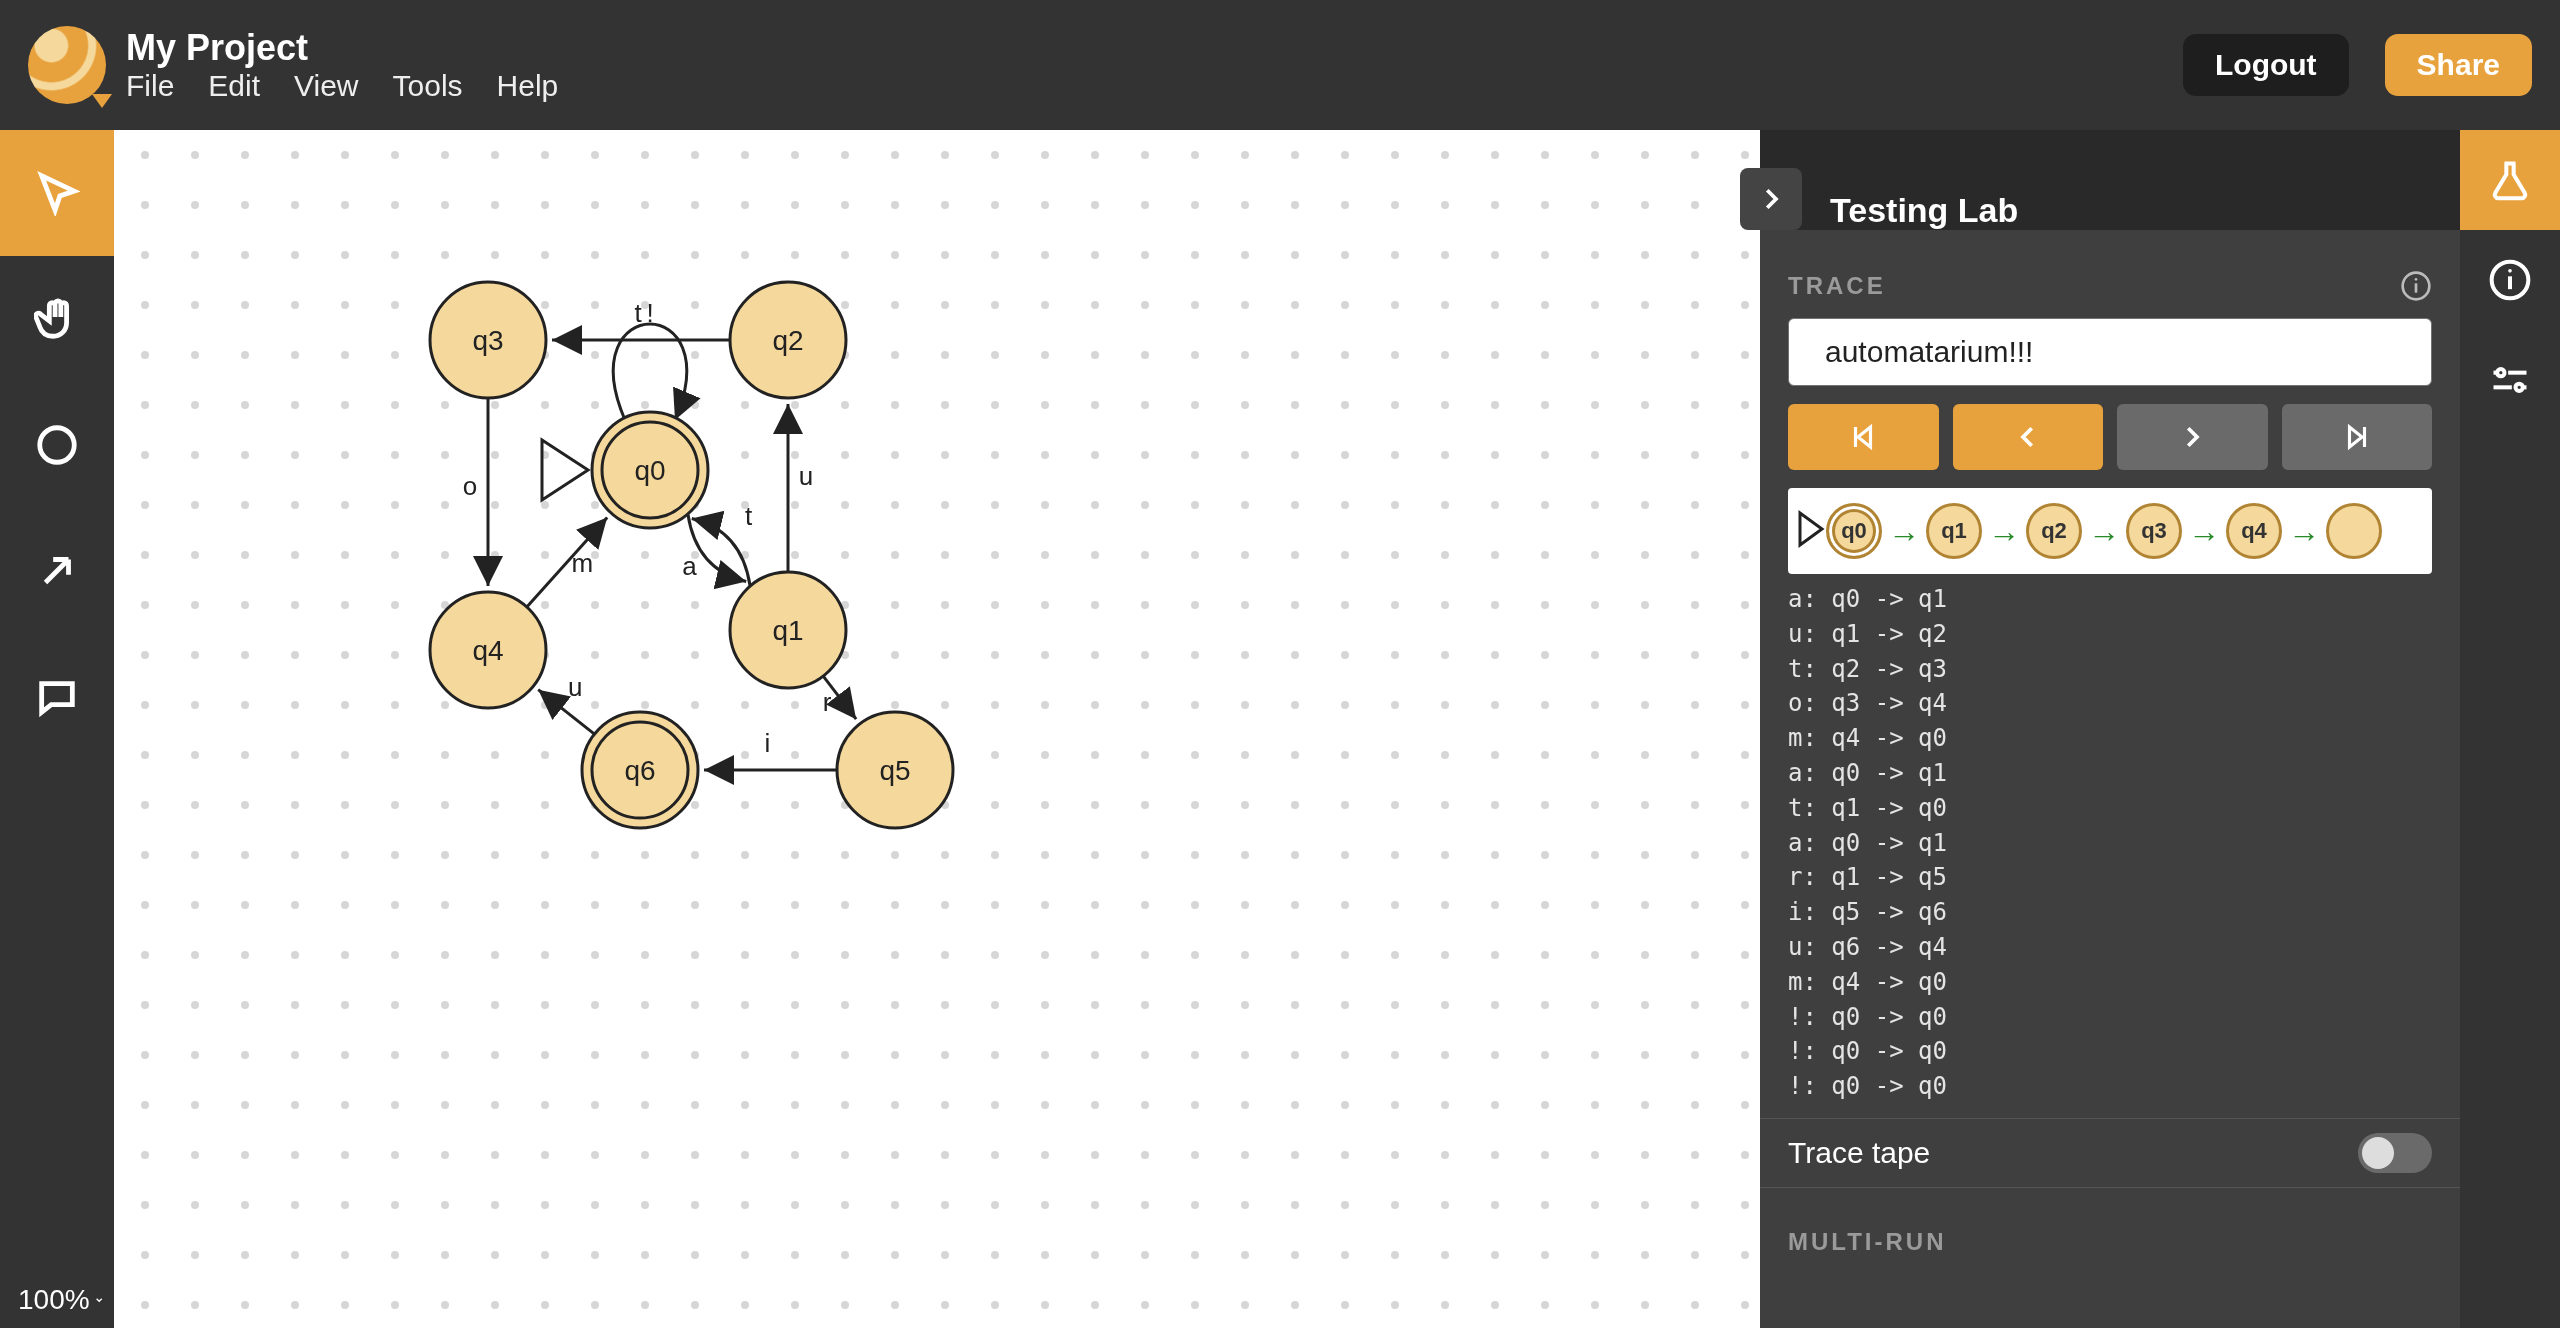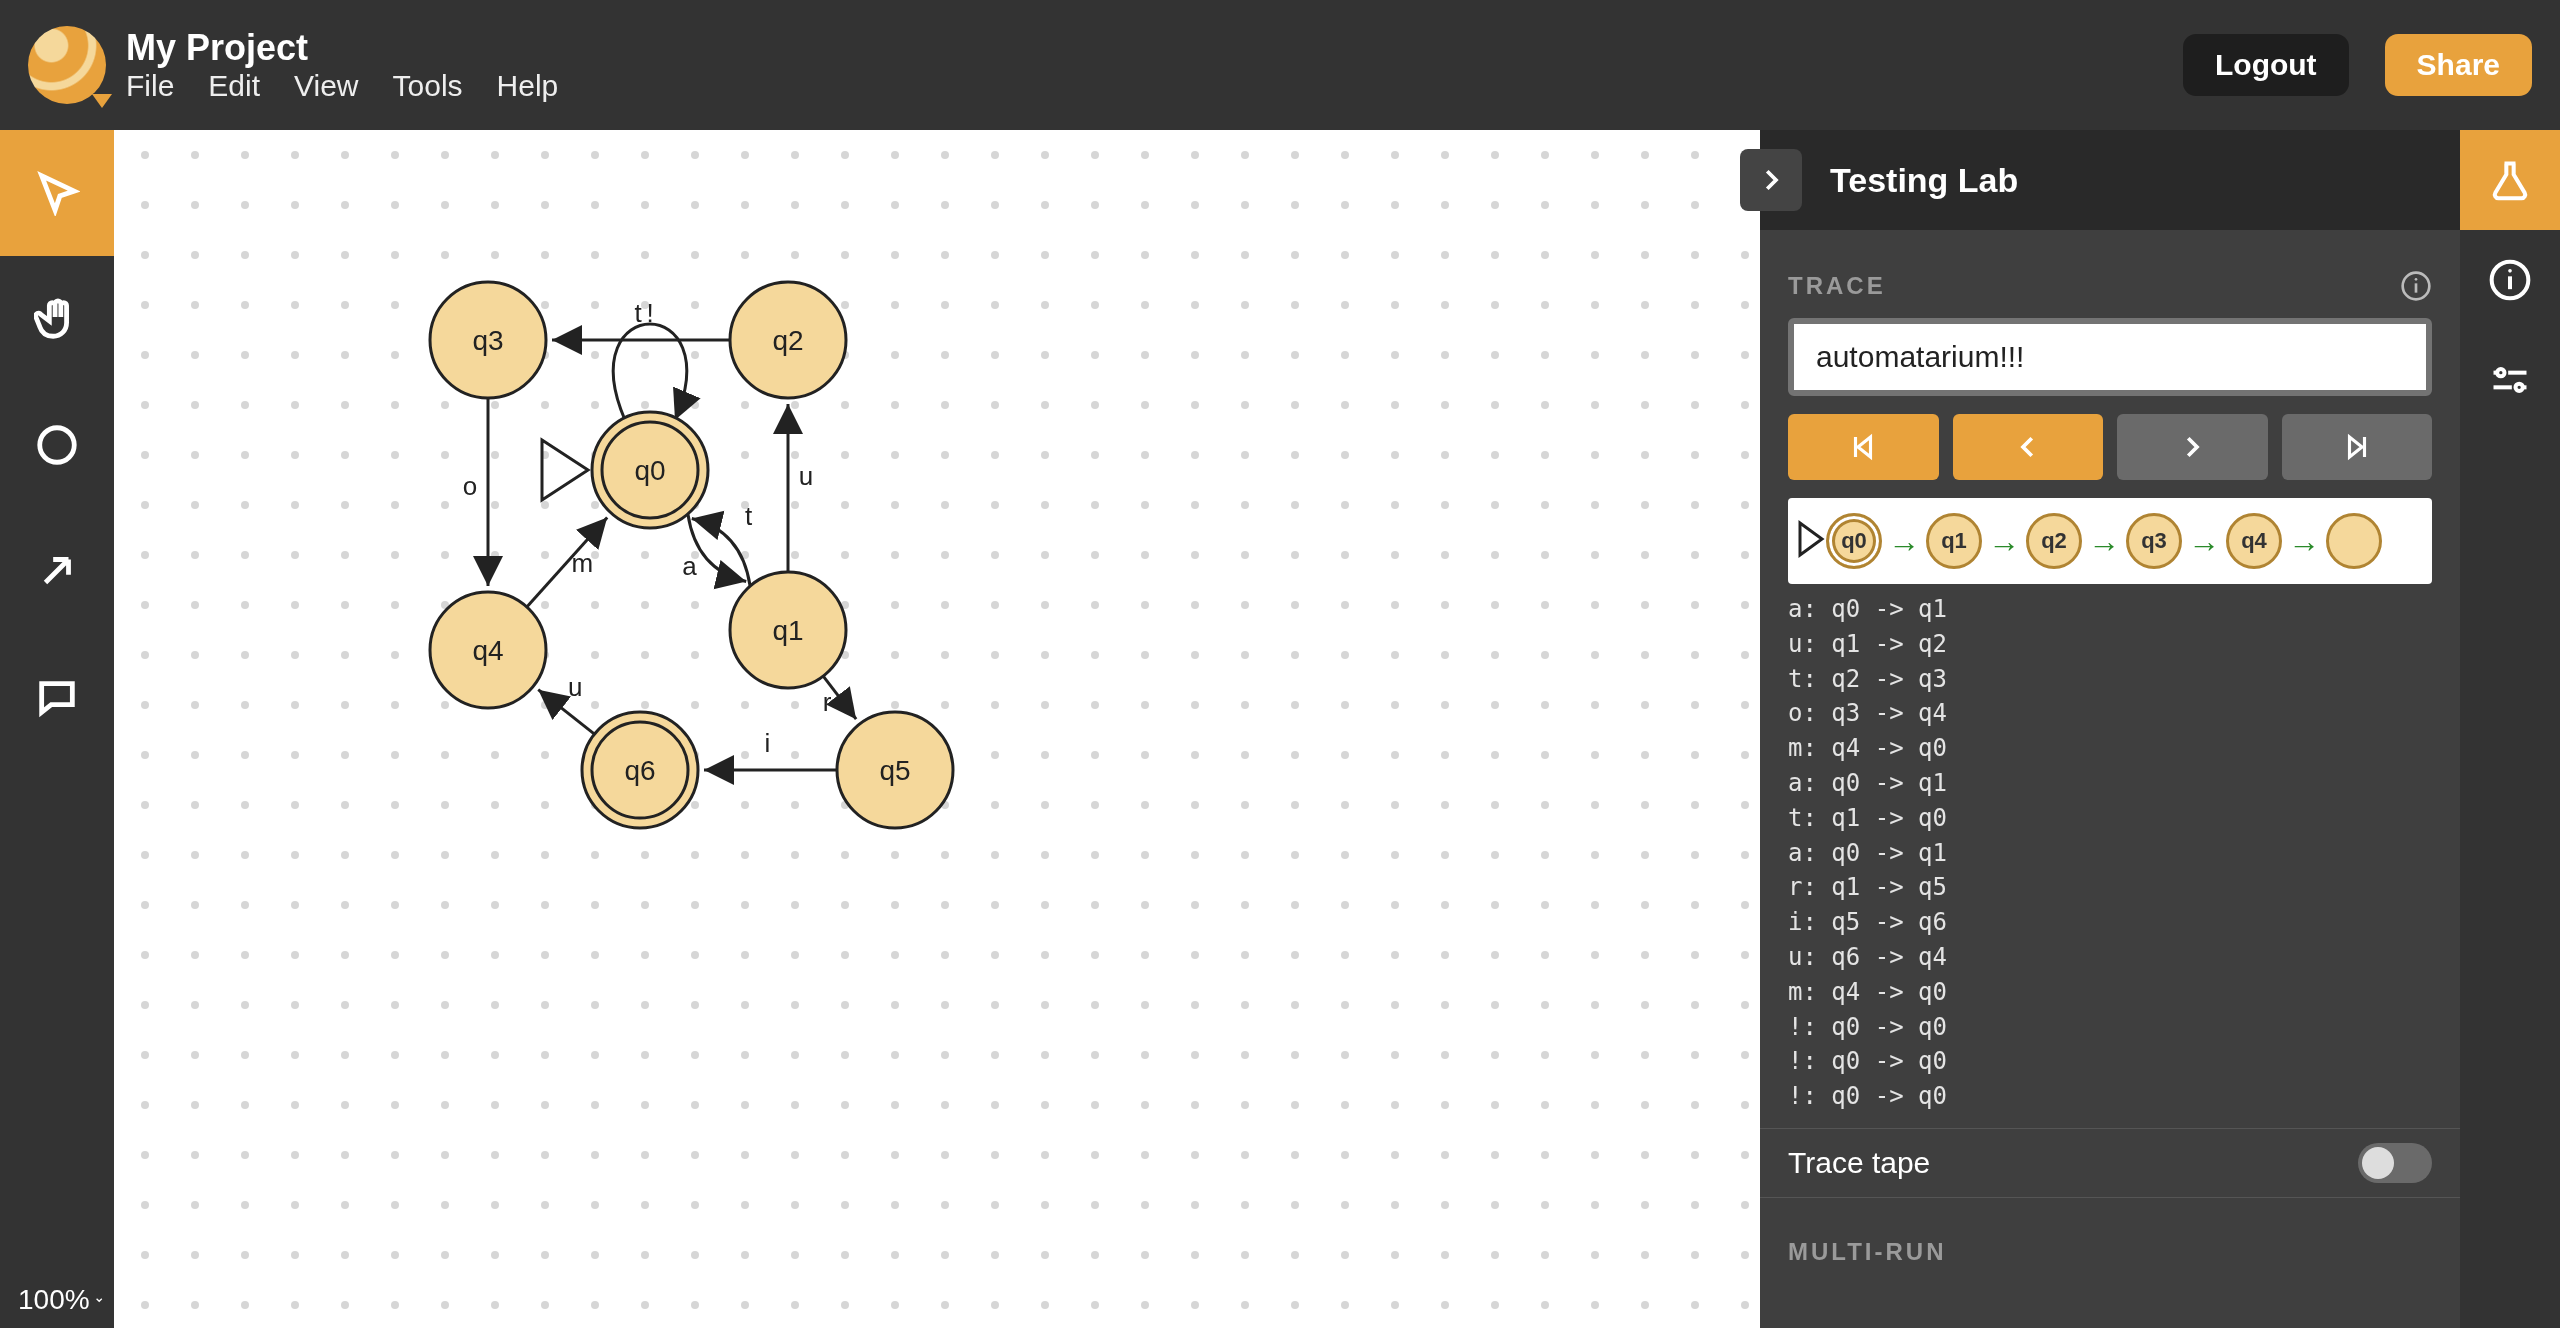--- a/index.html
+++ b/index.html
@@ -29,27 +29,27 @@
   .tool { width: 126px; height: 126px; display: flex; align-items: center; justify-content: center; cursor: pointer; color: #fff; }
   .tool.active { background: #e8a23d; }
   .tool svg { width: 46px; height: 46px; stroke: currentColor; fill: none; stroke-width: 2.5; }
   .zoom { margin-top: auto; width: 100%; text-align: left; padding: 12px 10px 12px 18px; font-size: 28px; color: #fff; display:flex; align-items:center; gap:4px;}
 
   
   .canvas { flex: 1; background: #fff; position: relative; overflow: hidden; }
 
   
   .panel { width: 700px; background: #3f3f3f; display: flex; flex-direction: column; position: relative; min-height: 0; }
-  .panel-header { height: 100px; background: #292929; display: flex; align-items: center; gap: 24px; padding-left: 0; }
+  .panel-header { height: 100px; background: #292929; display: flex; align-items: flex-end; gap: 24px; padding-left: 0; }
   .collapse-btn { width: 62px; height: 62px; background: #444; border-radius: 8px; display:flex; align-items:center; justify-content:center; cursor:pointer; margin-left: -20px; position:relative; z-index:2;}
   .panel-title { font-size: 34px; font-weight: 700; color: #fff; margin-left: 4px;}
   .section-label { font-size: 24px; letter-spacing: 3px; color: #9a9a9a; font-weight: 600; padding: 20px 28px 16px; display:flex; align-items:center;margin-top:20px; }
   .section-label .spacer { flex:1; }
   .trace-input { margin: 0 28px 18px; }
-  .trace-input input { width: 100%; font-size: 30px; padding: 16px 22px; border-radius: 6px; border: 6px solid #737373; background: #fff; color: #222; outline:none;}
+  .trace-input input { width: 100%; font-size: 30px; padding: 16px 36px; border-radius: 6px; border: 1px solid #737373; background: #fff; color: #222; outline:none;}
   .trace-controls { display: flex; gap: 14px; margin: 0 28px 18px; }
   .tc-btn { flex: 1; height: 66px; border-radius: 6px; border:none; display:flex; align-items:center; justify-content:center; cursor:pointer; }
   .tc-accent { background: #e8a23d; color:#fff; }
   .tc-grey { background: #6a6a6a; color:#fff; }
   .tc-btn svg { width:30px; height:30px; fill:currentColor; }
 
   .trace-path { background:#fff; margin: 0 28px 8px; height: 86px; border-radius:4px; display:flex; align-items:center; padding: 0 10px; overflow:hidden;}
   .tp-node { width:56px; height:56px; border-radius:50%; background:#f5d89b; border:3px solid #b08432; display:flex; align-items:center; justify-content:center; font-size:22px; font-weight:600; color:#333; flex-shrink:0;}
   .tp-node.double { box-shadow: inset 0 0 0 3px #fff, inset 0 0 0 6px #b08432; }
   .tp-arrow { color:#2a8a2a; font-size:32px; margin:0 6px; flex-shrink:0; font-weight:bold;}

